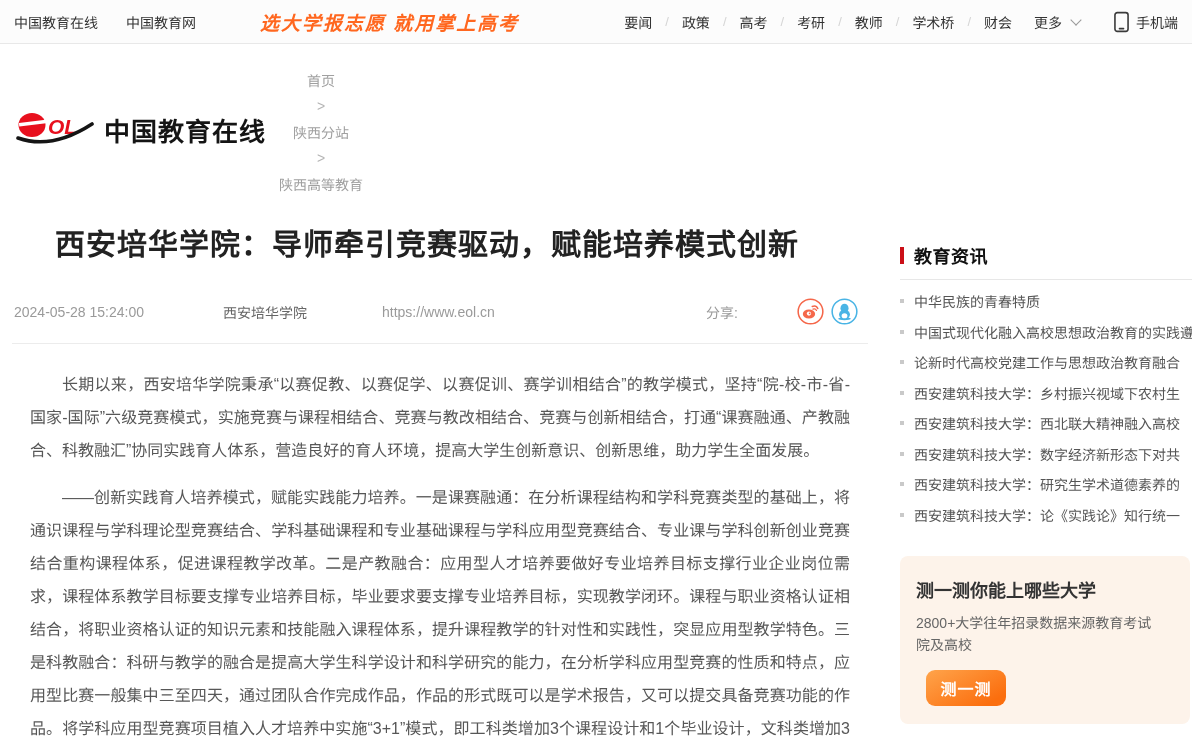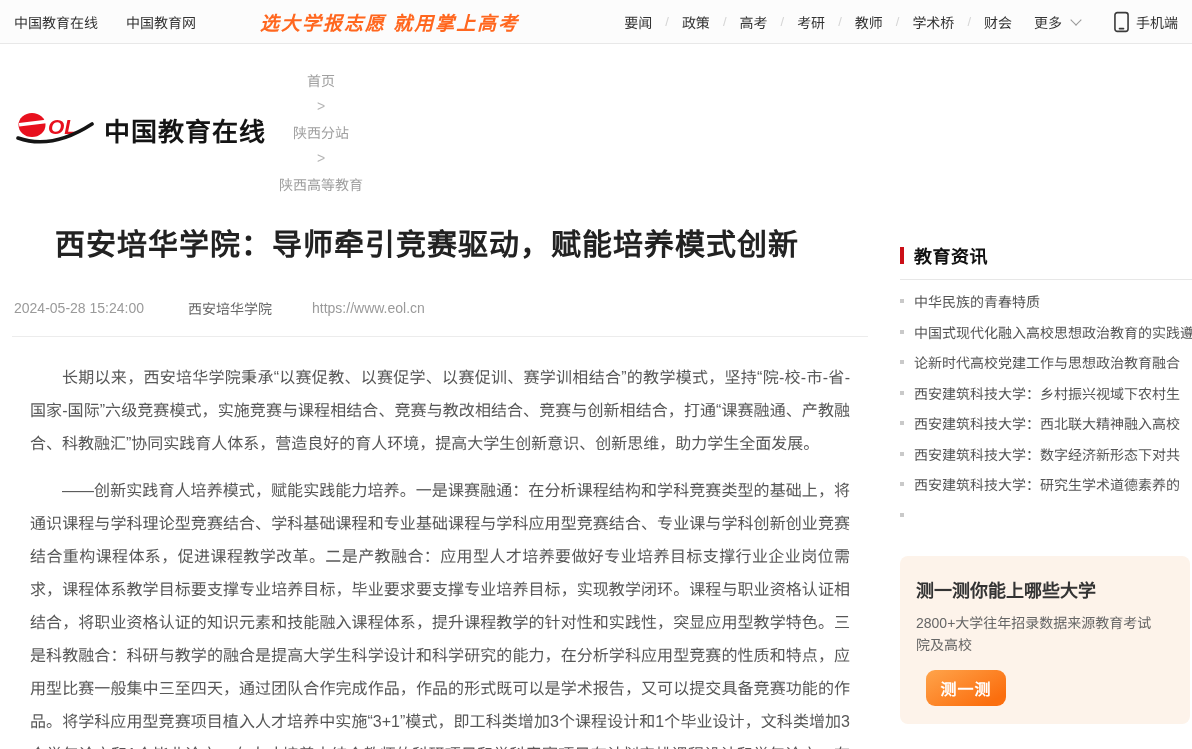--- a/index.html
+++ b/index.html
@@ -33,21 +33,21 @@
   .crumb-sep { color:#b5b5b5; }
 
   
   .content { display:flex; padding-left:12px; }
   .main { width:856px; flex:0 0 856px; }
   .sidebar { width:292px; flex:0 0 292px; margin-left:32px; padding-top:14px; }
 
   
   .article-title { font-size:30px; font-weight:700; color:#222; padding:16px 0 0 43px; letter-spacing:1px; }
   .meta { display:flex; align-items:center; margin-top:34px; padding:0 2px 18px 2px;
-          border-bottom:1px solid #ececec; font-size:14px; }
+          border-bottom:1px solid #ececec; font-size:14px;gap:35px; }
   .meta-date { color:#9a9a9a; }
   .meta-source { color:#666; margin-left:44px; }
   .meta-url { color:#9a9a9a; margin-left:40px; }
   .share { margin-left:auto; display:flex; align-items:center; padding-right:8px; }
   .share-label { color:#9a9a9a; margin-right:52px; }
   .share-icon { width:27px; height:27px; margin-left:7px; cursor:pointer; display:inline-block; }
 
   .article-body { padding:24px 18px 0 18px; }
   .article-body p { font-size:16px; line-height:33px; color:#575757; text-align:justify;
                     text-indent:2em; margin-bottom:14px; }
@@ -135,20 +135,38 @@
 
   <div class="content">
 
     <main class="main">
       <h1 class="article-title">西安培华学院：导师牵引竞赛驱动，赋能培养模式创新</h1>
 
       <div class="meta">
         <span class="meta-date">2024-05-28 15:24:00</span>
         <span class="meta-source">西安培华学院</span>
         <span class="meta-url">https://www.eol.cn</span>
+        <span class="share">
+          <span class="share-label">分享:</span>
+          <svg class="share-icon" viewBox="0 0 28 28">
+            <circle cx="14" cy="14" r="12.8" fill="none" stroke="#f5674a" stroke-width="1.6"></circle>
+            <ellipse cx="12.4" cy="16.6" rx="6.4" ry="4.7" fill="#f5674a"></ellipse>
+            <circle cx="12.4" cy="16.2" r="2.2" fill="#fff"></circle>
+            <circle cx="13.1" cy="15.9" r="0.9" fill="#f5674a"></circle>
+            <path d="M15.8 8.8 q4.2 -1.6 5.8 2.2" fill="none" stroke="#f5674a" stroke-width="1.5" stroke-linecap="round"></path>
+            <path d="M16.6 11.6 q2.6 -0.9 3.6 1.3" fill="none" stroke="#f5674a" stroke-width="1.3" stroke-linecap="round"></path>
+          </svg>
+          <svg class="share-icon" viewBox="0 0 28 28">
+            <circle cx="14" cy="14" r="12.8" fill="none" stroke="#49b4e5" stroke-width="1.6"></circle>
+            <ellipse cx="14" cy="10.6" rx="4.2" ry="4.7" fill="#49b4e5"></ellipse>
+            <ellipse cx="14" cy="17.2" rx="5.7" ry="5" fill="#49b4e5"></ellipse>
+            <ellipse cx="14" cy="21.6" rx="6.6" ry="1.5" fill="#49b4e5"></ellipse>
+            <ellipse cx="14" cy="18.4" rx="3" ry="2.7" fill="#ffffff"></ellipse>
+          </svg>
+        </span>
       </div>
 
       <div class="article-body">
         <p>长期以来，西安培华学院秉承“以赛促教、以赛促学、以赛促训、赛学训相结合”的教学模式，坚持“院-校-市-省-国家-国际”六级竞赛模式，实施竞赛与课程相结合、竞赛与教改相结合、竞赛与创新相结合，打通“课赛融通、产教融合、科教融汇”协同实践育人体系，营造良好的育人环境，提高大学生创新意识、创新思维，助力学生全面发展。</p>
         <p>——创新实践育人培养模式，赋能实践能力培养。一是课赛融通：在分析课程结构和学科竞赛类型的基础上，将通识课程与学科理论型竞赛结合、学科基础课程和专业基础课程与学科应用型竞赛结合、专业课与学科创新创业竞赛结合重构课程体系，促进课程教学改革。二是产教融合：应用型人才培养要做好专业培养目标支撑行业企业岗位需求，课程体系教学目标要支撑专业培养目标，毕业要求要支撑专业培养目标，实现教学闭环。课程与职业资格认证相结合，将职业资格认证的知识元素和技能融入课程体系，提升课程教学的针对性和实践性，突显应用型教学特色。三是科教融合：科研与教学的融合是提高大学生科学设计和科学研究的能力，在分析学科应用型竞赛的性质和特点，应用型比赛一般集中三至四天，通过团队合作完成作品，作品的形式既可以是学术报告，又可以提交具备竞赛功能的作品。将学科应用型竞赛项目植入人才培养中实施“3+1”模式，即工科类增加3个课程设计和1个毕业设计，文科类增加3个学年论文和1个毕业论文。在人才培养中结合教师的科研项目和学科竞赛项目有计划安排课程设计和学年论文，有效提高学生的创新力和创造力，赋能实践能力培养。</p>
       </div>
     </main>
 
     <aside class="sidebar">
 
@@ -182,20 +200,21 @@
           <li>
               <span class="bullet"></span>
               <a>西安建筑科技大学：数字经济新形态下对共</a>
             </li>
           <li>
               <span class="bullet"></span>
               <a>西安建筑科技大学：研究生学术道德素养的</a>
             </li>
           <li>
               <span class="bullet"></span>
+              <a>西安建筑科技大学：论《实践论》知行统一</a>
             </li>
         </ul>
       </section>
 
       <div class="promo">
         <div class="promo-title">测一测你能上哪些大学</div>
         <div class="promo-sub">2800+大学往年招录数据来源教育考试院及高校</div>
         <div class="promo-form">
           <button class="test-btn">测一测</button>
         </div>

